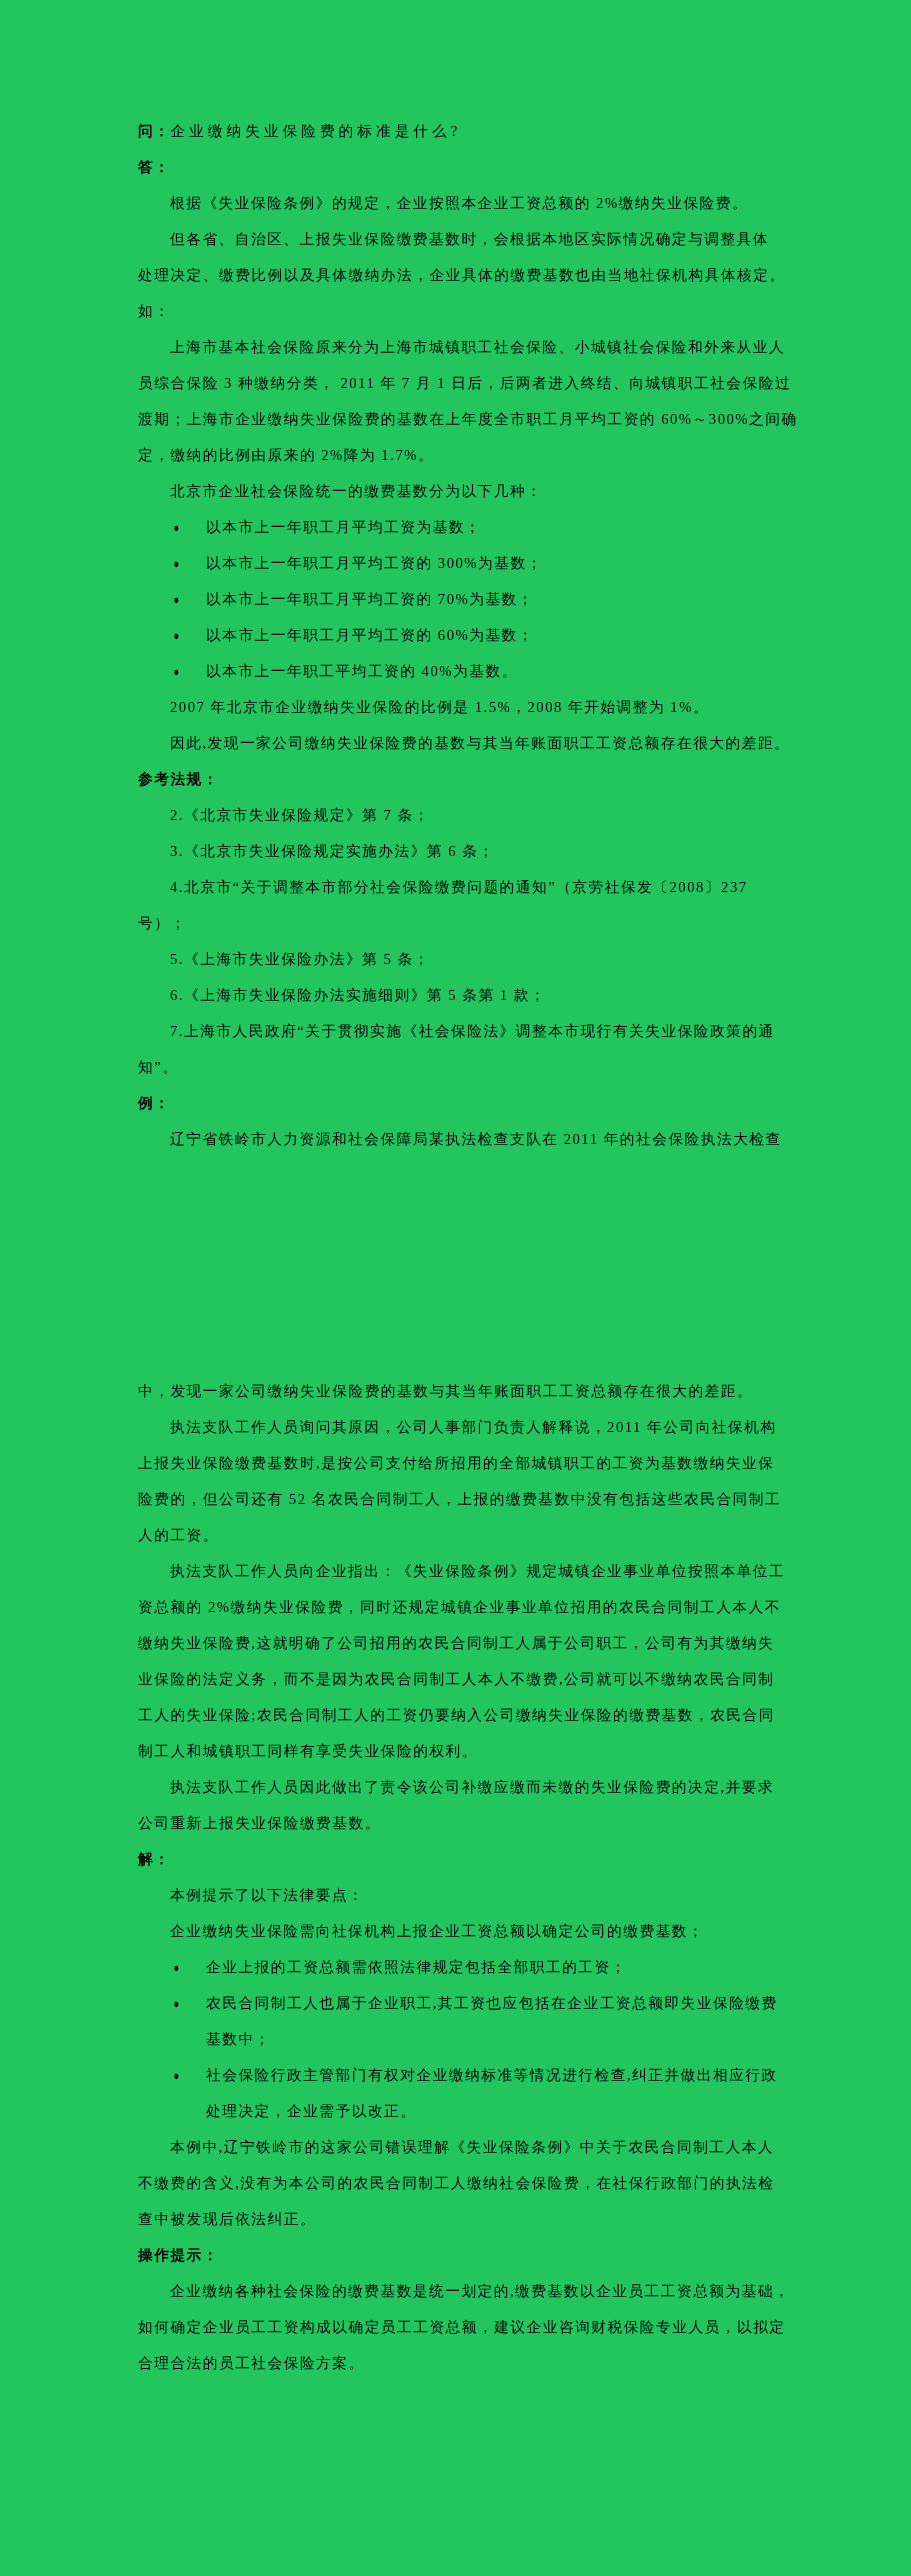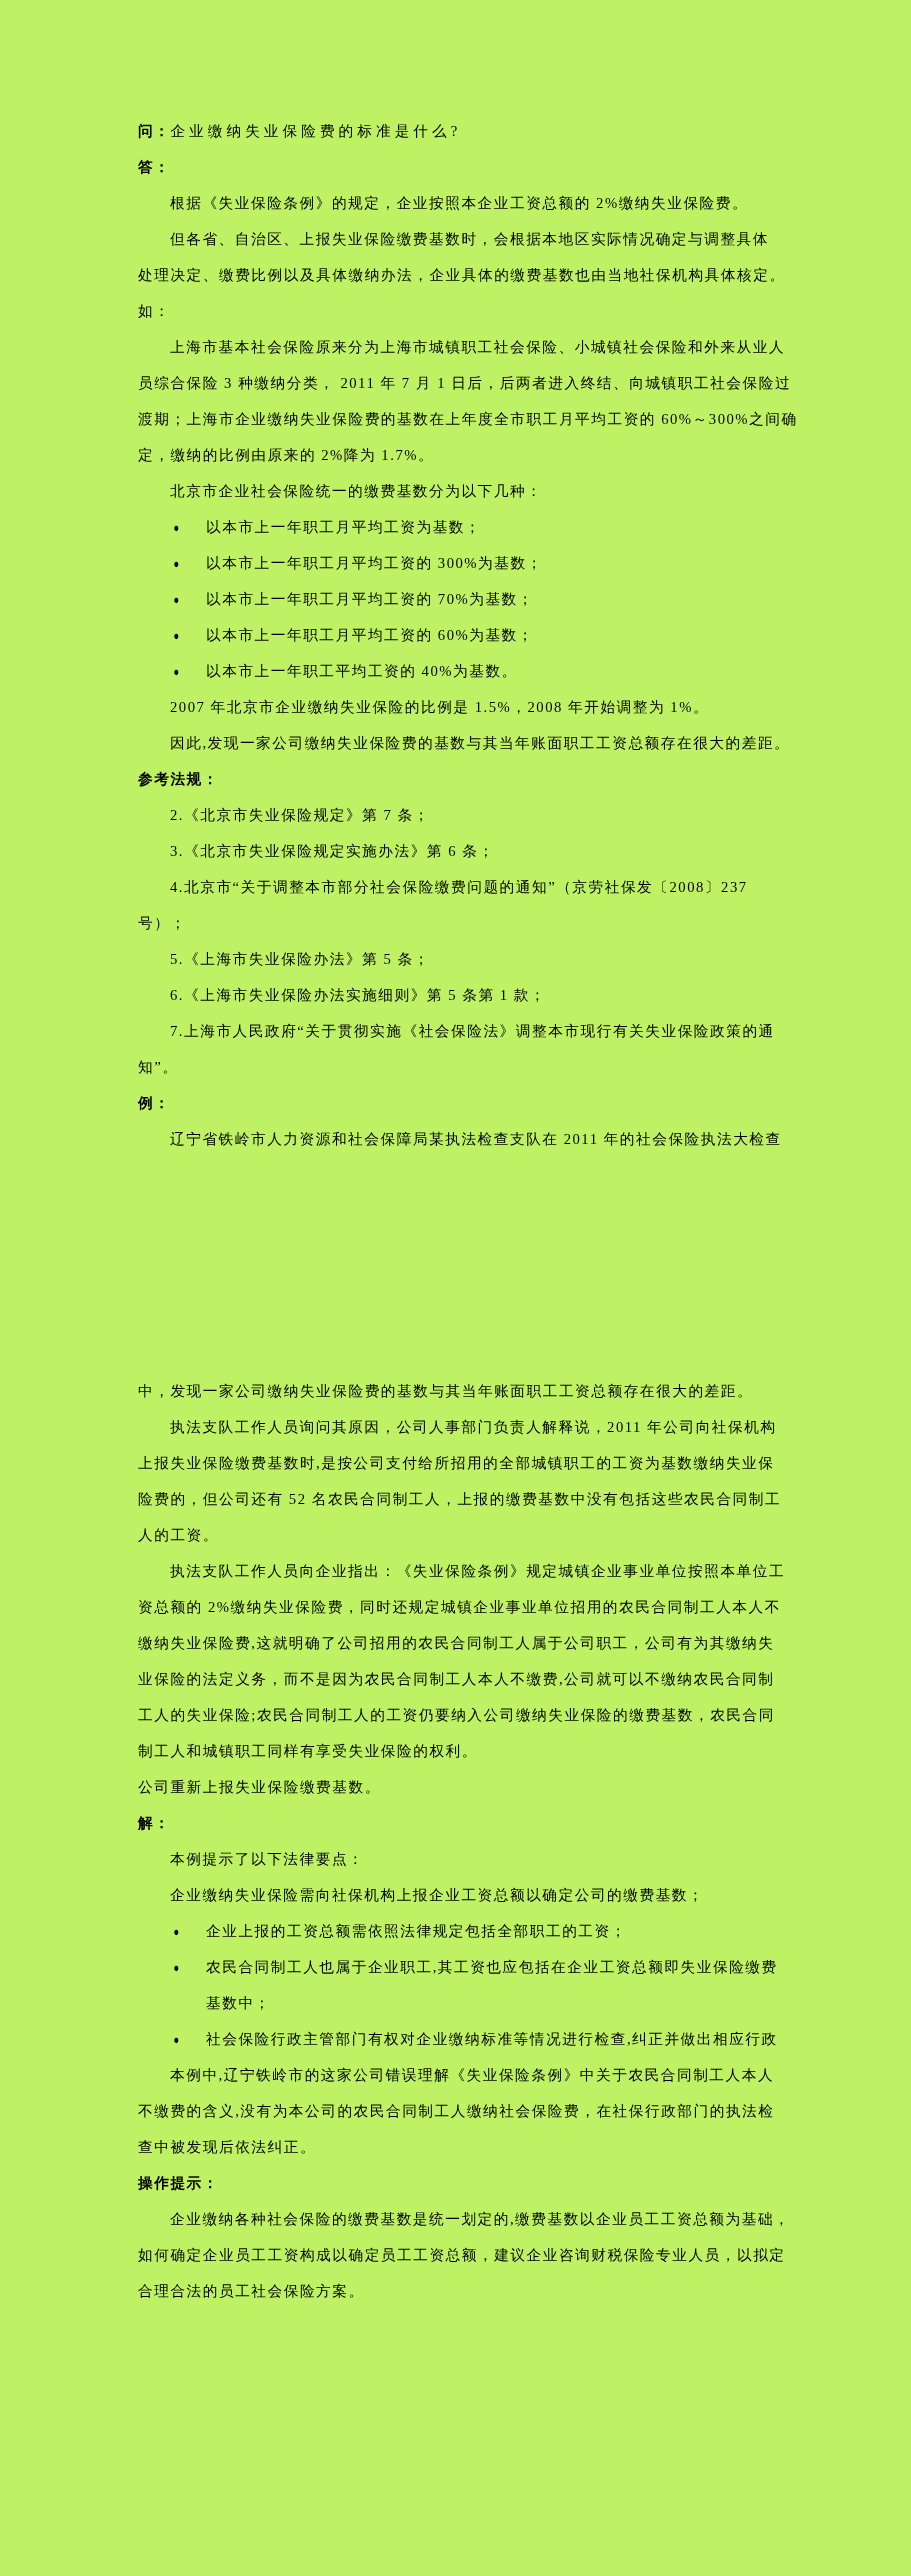--- a/index.html
+++ b/index.html
@@ -4,21 +4,21 @@
 <style>
   html, body {
     margin: 0;
     padding: 0;
     background: #ffffff;
   }
   .page {
     position: relative;
     width: 911px;
     height: 2576px;
-    background: #bef264;
+    background: #22c55e;
     color: #000000;
     font-family: "Liberation Serif", "DejaVu Serif", serif;
     overflow: hidden;
   }
   .content {
     position: absolute;
     left: 138px;
     top: 113px;
     width: 646px;
   }
@@ -98,28 +98,30 @@
       <div class="line indent" data-name="text-line"><span data-name="line-text">执法支队工作人员询问其原因，公司人事部门负责人解释说，2011 年公司向社保机构</span></div>
       <div class="line" data-name="text-line"><span data-name="line-text">上报失业保险缴费基数时,是按公司支付给所招用的全部城镇职工的工资为基数缴纳失业保</span></div>
       <div class="line" data-name="text-line"><span data-name="line-text">险费的，但公司还有 52 名农民合同制工人，上报的缴费基数中没有包括这些农民合同制工</span></div>
       <div class="line" data-name="text-line"><span data-name="line-text">人的工资。</span></div>
       <div class="line indent" data-name="text-line"><span data-name="line-text">执法支队工作人员向企业指出：《失业保险条例》规定城镇企业事业单位按照本单位工</span></div>
       <div class="line" data-name="text-line"><span data-name="line-text">资总额的 2%缴纳失业保险费，同时还规定城镇企业事业单位招用的农民合同制工人本人不</span></div>
       <div class="line" data-name="text-line"><span data-name="line-text">缴纳失业保险费,这就明确了公司招用的农民合同制工人属于公司职工，公司有为其缴纳失</span></div>
       <div class="line" data-name="text-line"><span data-name="line-text">业保险的法定义务，而不是因为农民合同制工人本人不缴费,公司就可以不缴纳农民合同制</span></div>
       <div class="line" data-name="text-line"><span data-name="line-text">工人的失业保险;农民合同制工人的工资仍要纳入公司缴纳失业保险的缴费基数，农民合同</span></div>
       <div class="line" data-name="text-line"><span data-name="line-text">制工人和城镇职工同样有享受失业保险的权利。</span></div>
+      <div class="line indent" data-name="text-line"><span data-name="line-text">执法支队工作人员因此做出了责令该公司补缴应缴而未缴的失业保险费的决定,并要求</span></div>
       <div class="line" data-name="text-line"><span data-name="line-text">公司重新上报失业保险缴费基数。</span></div>
       <div class="line heading" data-name="heading-line"><span data-name="line-text">解：</span></div>
       <div class="line indent" data-name="text-line"><span data-name="line-text">本例提示了以下法律要点：</span></div>
       <div class="line indent" data-name="text-line"><span data-name="line-text">企业缴纳失业保险需向社保机构上报企业工资总额以确定公司的缴费基数；</span></div>
       <div class="line bullet" data-name="bullet-item"><span class="marker" data-name="bullet-icon">●</span><span data-name="line-text">企业上报的工资总额需依照法律规定包括全部职工的工资；</span></div>
       <div class="line bullet" data-name="bullet-item"><span class="marker" data-name="bullet-icon">●</span><span data-name="line-text">农民合同制工人也属于企业职工,其工资也应包括在企业工资总额即失业保险缴费</span></div>
       <div class="line bullet-cont" data-name="bullet-item-continuation"><span data-name="line-text">基数中；</span></div>
       <div class="line bullet" data-name="bullet-item"><span class="marker" data-name="bullet-icon">●</span><span data-name="line-text">社会保险行政主管部门有权对企业缴纳标准等情况进行检查,纠正并做出相应行政</span></div>
+      <div class="line bullet-cont" data-name="bullet-item-continuation"><span data-name="line-text">处理决定，企业需予以改正。</span></div>
       <div class="line indent" data-name="text-line"><span data-name="line-text">本例中,辽宁铁岭市的这家公司错误理解《失业保险条例》中关于农民合同制工人本人</span></div>
       <div class="line" data-name="text-line"><span data-name="line-text">不缴费的含义,没有为本公司的农民合同制工人缴纳社会保险费，在社保行政部门的执法检</span></div>
       <div class="line" data-name="text-line"><span data-name="line-text">查中被发现后依法纠正。</span></div>
       <div class="line heading" data-name="heading-line"><span data-name="line-text">操作提示：</span></div>
       <div class="line indent" data-name="text-line"><span data-name="line-text">企业缴纳各种社会保险的缴费基数是统一划定的,缴费基数以企业员工工资总额为基础，</span></div>
       <div class="line" data-name="text-line"><span data-name="line-text">如何确定企业员工工资构成以确定员工工资总额，建议企业咨询财税保险专业人员，以拟定</span></div>
       <div class="line" data-name="text-line"><span data-name="line-text">合理合法的员工社会保险方案。</span></div>
     </div>
 </div>
 

